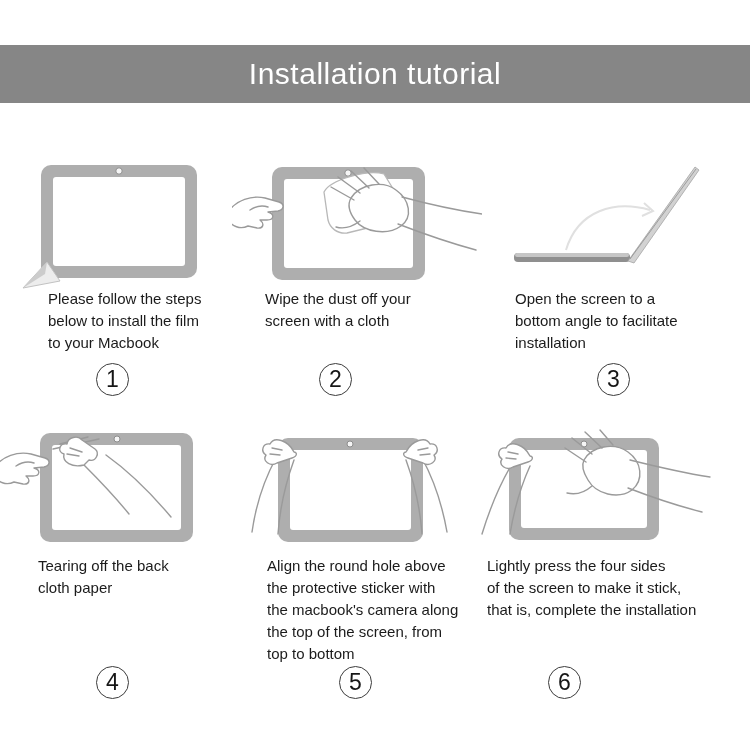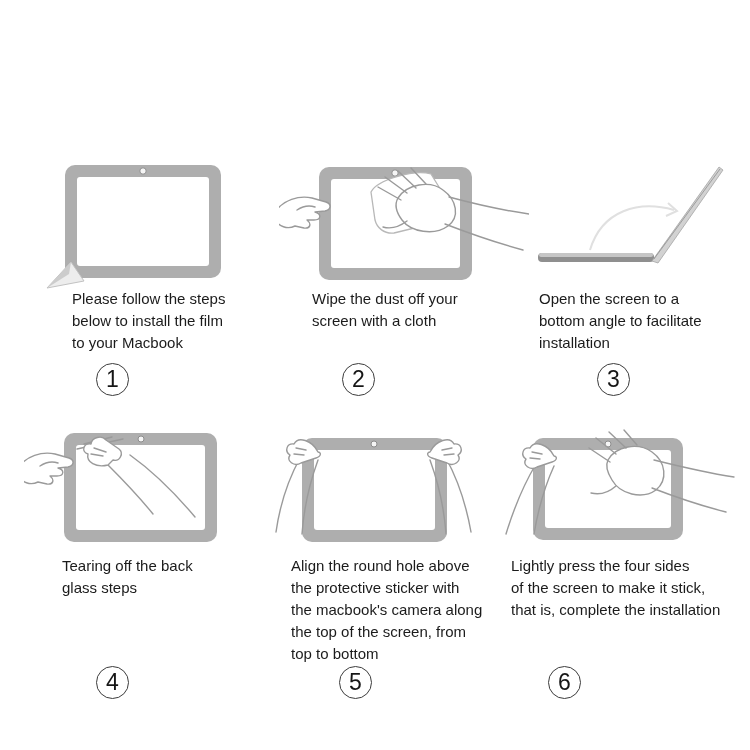--- a/index.html
+++ b/index.html
@@ -1,22 +1,22 @@
 <!DOCTYPE html>
 <html><head>
 <meta charset="utf-8">
 <style>
   html,body{margin:0;padding:0;background:#fff;}
   .page{position:relative;width:750px;height:750px;background:#ffffff;overflow:hidden;
         font-family:"Liberation Sans", sans-serif;}
   .banner{position:absolute;left:0;top:45px;width:750px;height:58px;background:#868686;
           display:flex;align-items:center;justify-content:center;}
   .banner .title{font-size:30px;font-weight:400;color:#ffffff;letter-spacing:0.5px;}
-  .step{position:absolute;width:250px;padding-left:24px;}
-  .s1{left:0;top:150px}.s2{left:255px;top:150px}.s3{left:500px;top:150px}
+  .step{position:absolute;width:250px;}
+  .s1{left:0;top:150px}.s2{left:232px;top:150px}.s3{left:500px;top:150px}
   .s4{left:0;top:420px}.s5{left:250px;top:420px}.s6{left:472px;top:420px}
   .ill{display:block;}
   .caption{font-size:15px;line-height:22px;color:#1b1b1b;white-space:pre-line;margin-top:0;}
   .s1 .caption{padding-left:48px;margin-top:-2px}
   .s2 .caption{padding-left:33px;margin-top:-2px}
   .s3 .caption{padding-left:15px;margin-top:-2px}
   .s4 .caption{padding-left:38px}
   .s5 .caption{padding-left:17px}
   .s6 .caption{padding-left:15px}
   .num{position:absolute;width:33px;height:33px;border:1.5px solid #3c3c3c;border-radius:50%;
@@ -29,20 +29,23 @@
   .s5 .num{left:89px;top:246px}
   .s6 .num{left:76px;top:246px}
   .hand{stroke:#9a9a9a;stroke-width:1.4;stroke-linecap:round;stroke-linejoin:round;fill:none;}
   .handfill{stroke:#9a9a9a;stroke-width:1.4;stroke-linecap:round;stroke-linejoin:round;fill:#fff;}
 </style>
 </head>
 <body>
 
 <div class="page">
 
+  <div class="banner">
+    <span class="title">Installation tutorial</span>
+  </div>
 
   <div class="step s1">
     <svg class="ill" width="250" height="140" viewBox="0 0 250 140">
       <rect x="41" y="15" width="156" height="113" rx="10" fill="#aeaeae"></rect>
       <rect x="53" y="27" width="132" height="89" rx="3" fill="#ffffff"></rect>
       <circle cx="119" cy="21" r="3.2" fill="#f5f5f5" stroke="#8d8d8d" stroke-width="1"></circle>
       <path d="M47,112 L23,138 L60,131 Z" fill="#ededed" stroke="#c2c2c2" stroke-width="1"></path>
       <path d="M47,112 L23,138 L45,124 Z" fill="#cccccc"></path>
     </svg>
     <div class="caption">Please follow the steps
@@ -102,21 +105,21 @@
         <path class="handfill" d="M-4,62 C4,50 20,45 33,48 L47,52 C53,54 52,60 46,61 L36,62 C43,64 42,70 35,70 L28,70 C33,74 31,79 25,78 L16,76 C8,80 0,76 -4,70 Z"></path>
         <path class="hand" d="M18,60 C24,56 30,55 36,57"></path>
       </g>
       <g>
         <path class="hand" d="M171,97 C150,72 127,50 106,35 M129,94 C112,73 97,58 84,45"></path>
         <path class="handfill" d="M84,45 C72,48 62,42 64,34 C57,32 59,23 67,24 C68,17 78,15 82,20 L95,29 C100,33 96,42 89,40 Z"></path>
         <path class="hand" d="M70,28 L82,32 M67,34 L79,36"></path>
       </g>
     </svg>
     <div class="caption">Tearing off the back
-glass steps</div>
+cloth paper</div>
     <div class="num">4</div>
   </div>
 
   <div class="step s5">
     <svg class="ill" width="250" height="135" viewBox="0 0 250 135">
       <rect x="28" y="18" width="145" height="104" rx="10" fill="#aeaeae"></rect>
       <rect x="40" y="30" width="121" height="80" rx="3" fill="#ffffff"></rect>
       <circle cx="100" cy="24" r="3" fill="#f5f5f5" stroke="#8d8d8d" stroke-width="1"></circle>
       <g>
         <path class="hand" d="M26,38 C14,60 6,84 2,112 M44,40 C36,62 30,86 28,114"></path>

